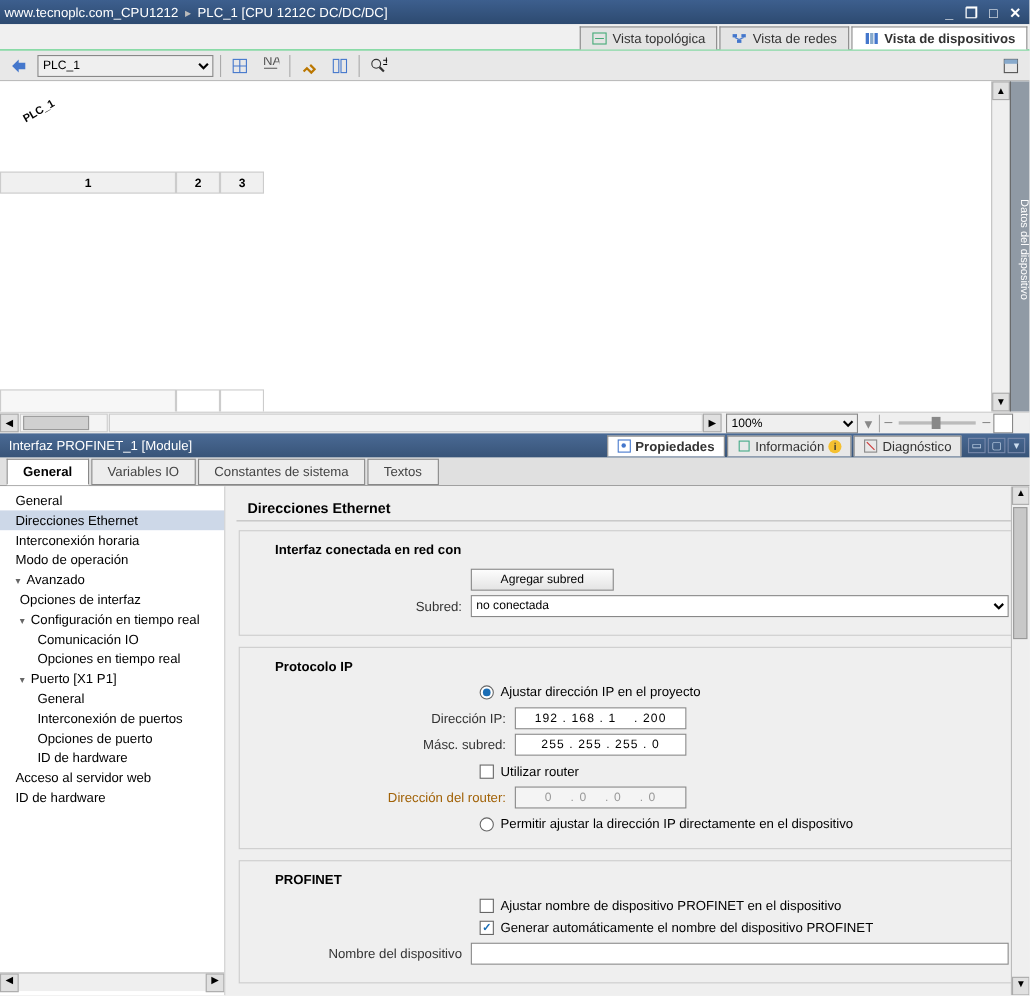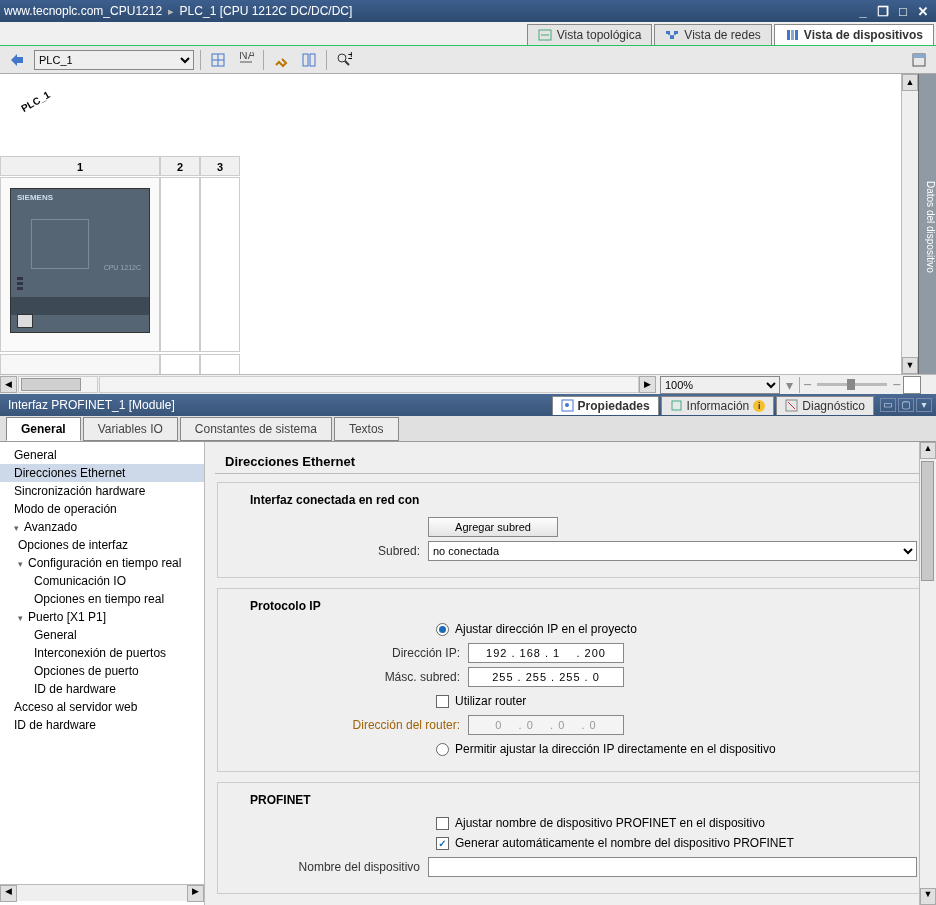--- a/index.html
+++ b/index.html
@@ -216,38 +216,20 @@
 </div>
 
 <div class="canvas-wrap">
   <div class="canvas">
     <div class="plclabel">PLC_1</div>
     <div class="slot-head">
       <div class="slotcell sc1">1</div>
       <div class="slotcell sc2">2</div>
       <div class="slotcell sc2">3</div>
     </div>
-    <div class="device-rack">
-      <div class="rack-cell rc1">
-        <div class="plc-module">
-          <div class="brand">SIEMENS</div>
-          <div class="io-area"></div>
-          <div class="led-col">
-              <div></div>
-              <div></div>
-              <div></div>
-            </div>
-          <div class="cpu-label">CPU 1212C</div>
-          <div class="darkrow"></div>
-          <div class="port"></div>
-        </div>
-      </div>
-      <div class="rack-cell rc2"></div>
-      <div class="rack-cell rc2"></div>
-    </div>
     <div class="rack-bottom">
       <div class="rb1"></div>
       <div class="rb2"></div>
       <div class="rb2"></div>
     </div>
   </div>
   <div class="vscroll-right">
     <div class="arr">▲</div>
     <div class="track"></div>
     <div class="arr">▼</div>
@@ -308,21 +290,21 @@
   <div class="subtab active">General</div>
   <div class="subtab">Variables IO</div>
   <div class="subtab">Constantes de sistema</div>
   <div class="subtab">Textos</div>
 </div>
 
 <div class="prop-body">
   <div class="prop-tree">
     <div class="node">General</div>
     <div class="node sel">Direcciones Ethernet</div>
-    <div class="node">Sincronización hardware</div>
+    <div class="node">Interconexión horaria</div>
     <div class="node">Modo de operación</div>
     <div class="node"><span class="exp">▾</span><span>Avanzado</span></div>
     <div class="node l1">Opciones de interfaz</div>
     <div class="node l1"><span class="exp">▾</span><span>Configuración en tiempo real</span></div>
     <div class="node l2">Comunicación IO</div>
     <div class="node l2">Opciones en tiempo real</div>
     <div class="node l1"><span class="exp">▾</span><span>Puerto [X1 P1]</span></div>
     <div class="node l2">General</div>
     <div class="node l2">Interconexión de puertos</div>
     <div class="node l2">Opciones de puerto</div>

